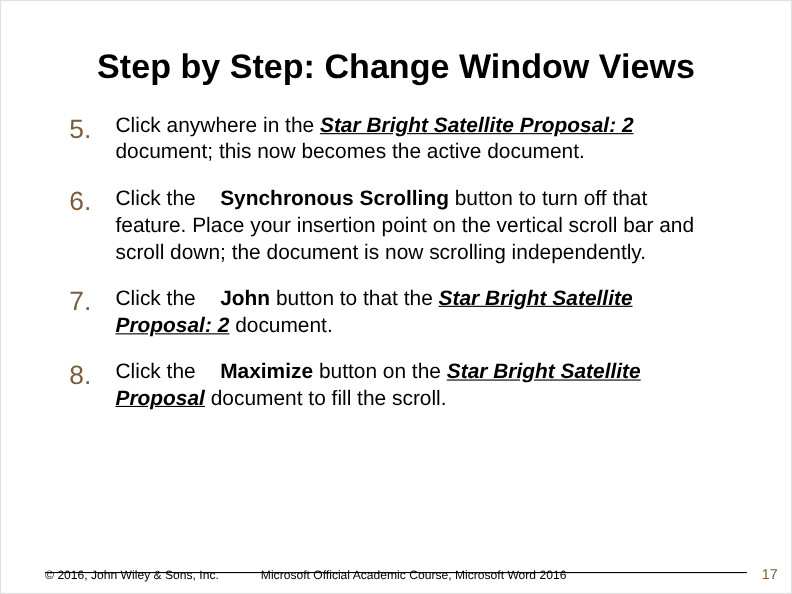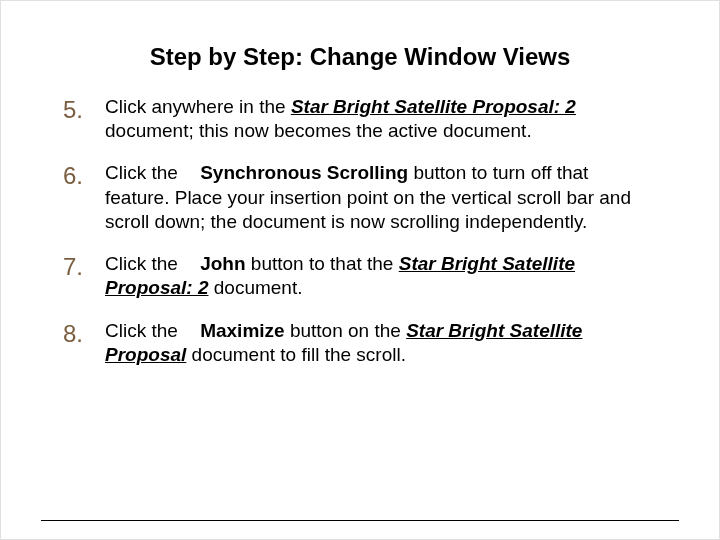--- a/index.html
+++ b/index.html
@@ -11,21 +11,21 @@
   }
   .slide {
     width: 720px;
     height: 540px;
     padding: 42px 62px 0 62px;
     position: relative;
     background: #ffffff;
     border: 1px solid #e0e0e0;
   }
   .title {
-    font-size: 24px;
+    font-size: 31px;
     font-weight: bold;
     text-align: center;
     color: #000;
     line-height: 1.15;
     margin-bottom: 24px;
   }
   ol.steps {
     list-style: none;
     padding-left: 42px;
   }
@@ -99,14 +99,19 @@
       <span class="num">7.</span>
       <span><span>Click the </span><span class="bold">John</span><span> button to that the </span><span class="bolditalic">Star Bright Satellite Proposal: 2</span><span> document.</span></span>
     </li>
     <li>
       <span class="num">8.</span>
       <span><span>Click the </span><span class="bold">Maximize</span><span> button on the </span><span class="bolditalic">Star Bright Satellite Proposal</span><span> document to fill the scroll.</span></span>
     </li>
   </ol>
 
   <div class="footer-line"></div>
+  <div class="footer">
+    <span class="copyright">© 2016, John Wiley &amp; Sons, Inc.</span>
+    <span class="center">Microsoft Official Academic Course, Microsoft Word 2016</span>
+    <span class="pagenum">17</span>
+  </div>
 
 </div>
 
 </body></html>

